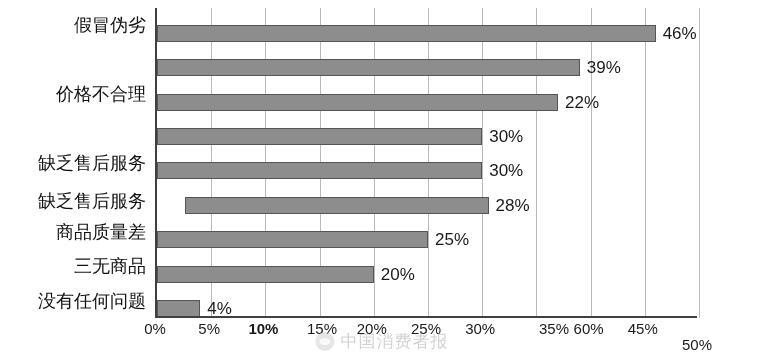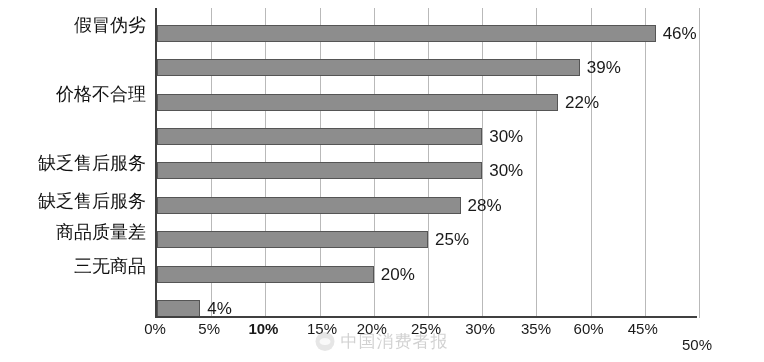--- a/index.html
+++ b/index.html
@@ -184,21 +184,21 @@
           <div class="bar-label">22%</div>
         </div>
         <div class="row" style="top: 103.333px; height: 34.4444px;">
           <div class="bar" style="width: 325.2px; background: rgb(141, 141, 141); border-color: rgb(85, 85, 85);"></div>
           <div class="bar-label">30%</div>
         </div>
         <div class="row" style="top: 137.778px; height: 34.4444px;">
           <div class="bar" style="width: 325.2px; background: rgb(141, 141, 141); border-color: rgb(85, 85, 85);"></div>
           <div class="bar-label">30%</div>
         </div>
-        <div class="row" style="top: 172.222px; height: 34.4444px;">
+        <div class="row" style="top: 172.222px; height: 34.4444px; padding-left: 28px;">
           <div class="bar" style="width: 303.52px; background: rgb(141, 141, 141); border-color: rgb(85, 85, 85);"></div>
           <div class="bar-label">28%</div>
         </div>
         <div class="row" style="top: 206.667px; height: 34.4444px;">
           <div class="bar" style="width: 271px; background: rgb(141, 141, 141); border-color: rgb(85, 85, 85);"></div>
           <div class="bar-label">25%</div>
         </div>
         <div class="row" style="top: 241.111px; height: 34.4444px;">
           <div class="bar" style="width: 216.8px; background: rgb(141, 141, 141); border-color: rgb(85, 85, 85);"></div>
           <div class="bar-label">20%</div>
@@ -221,34 +221,37 @@
         <div class="cat-label">缺乏售后服务</div>
       </div>
       <div class="cat-row" style="top: 176px; height: 34.4444px;">
         <div class="cat-label">缺乏售后服务</div>
       </div>
       <div class="cat-row" style="top: 206.667px; height: 34.4444px;">
         <div class="cat-label">商品质量差</div>
       </div>
       <div class="cat-row" style="top: 241.111px; height: 34.4444px;">
         <div class="cat-label">三无商品</div>
+      </div>
+      <div class="cat-row" style="top: 275.556px; height: 34.4444px;">
+        <div class="cat-label">没有任何问题</div>
       </div>
     </div>
 
   <div class="axis-bottom"></div>
 
   <div class="xticks">
       <div class="xtick" style="left: 0px;">0%</div>
       <div class="xtick" style="left: 54.2px;">5%</div>
       <div class="xtick" style="left: 108.4px; font-weight: bold;">10%</div>
       <div class="xtick" style="left: 167px;">15%</div>
       <div class="xtick" style="left: 216.8px;">20%</div>
       <div class="xtick" style="left: 271px;">25%</div>
       <div class="xtick" style="left: 325.2px;">30%</div>
-      <div class="xtick" style="left: 381px;">35%</div>
+      <div class="xtick" style="left: 399px;">35%</div>
       <div class="xtick" style="left: 433.6px;">60%</div>
       <div class="xtick" style="left: 487.8px;">45%</div>
       <div class="xtick" style="left: 542px; margin-top: 16px;">50%</div>
     </div>
 
   <div class="watermark">
     <div class="wm-logo"></div>
     <div class="wm-text">中国消费者报</div>
   </div>
 

